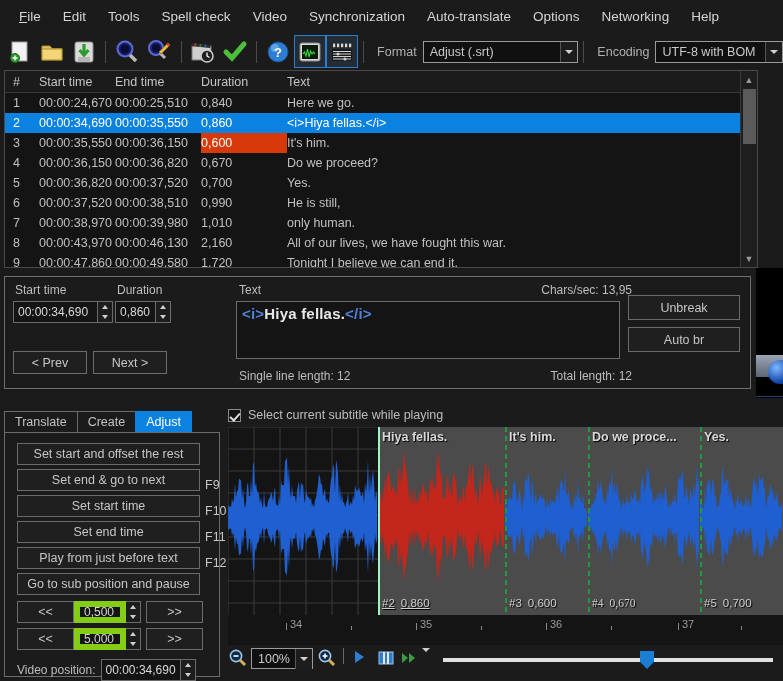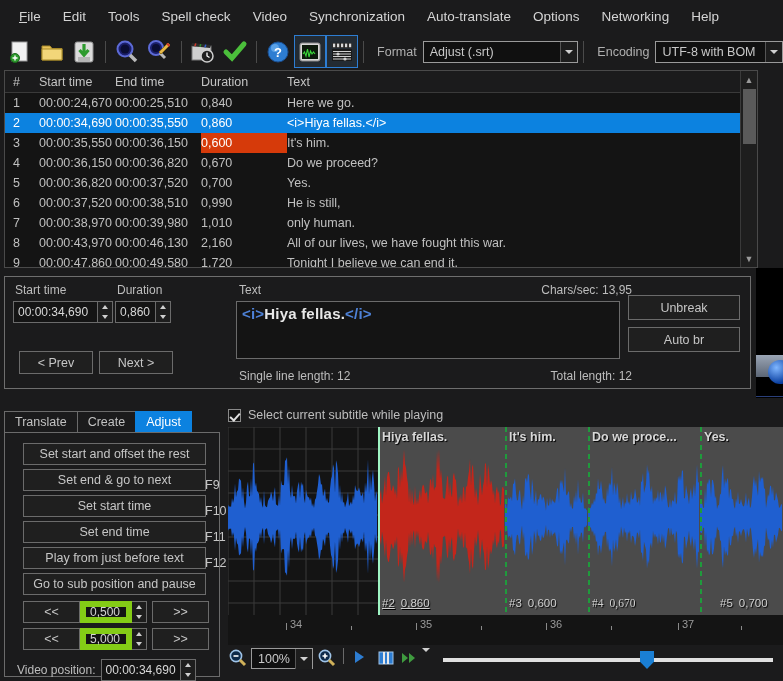--- a/index.html
+++ b/index.html
@@ -74,21 +74,21 @@
     background:#141414; border:1px solid #6b6b6b; color:#d8d8d8; font-size:12px;
     height:22px; display:flex; align-items:center; padding-left:4px;
   }
   .spin { width:15px; height:22px; border:1px solid #6b6b6b; border-left:none; background:#1d1d1d;
           display:flex; flex-direction:column; }
   .spin div { flex:1; display:flex; align-items:center; justify-content:center; }
   .tri-u { width:0;height:0;border-left:3px solid transparent;border-right:3px solid transparent;border-bottom:4px solid #cfcfcf;}
   .tri-d { width:0;height:0;border-left:3px solid transparent;border-right:3px solid transparent;border-top:4px solid #cfcfcf;}
   .btn {
     background:#1f1f1f; border:1px solid #6b6b6b; color:#c6c6c6; font-size:12.5px;
-    display:flex; align-items:center; justify-content:center; cursor:default;margin-left:6px;
+    display:flex; align-items:center; justify-content:center; cursor:default;
   }
   #bigtext {
     position:absolute; left:236px; top:301px; width:384px; height:58px;
     background:#141414; border:1px solid #6b6b6b; padding:3px 5px;
     font-size:15px; font-weight:bold; color:#e8e8e8; letter-spacing:.2px;
   }
   .tag { color:#4e82d8; }
 
   
   #tabstrip { position:absolute; left:4px; top:411px; display:flex; }
@@ -501,21 +501,21 @@
     <div class="wlabel" style="left: 154px;">Hiya fellas.</div>
     <div class="wnum" style="left: 154px; text-decoration: underline;"><span>#2</span><span style="margin-left: 6px;">0,860</span></div>
     <div class="wdiv dash" style="left: 277px; bottom: 30px; top: 0px;"></div>
     <div class="wlabel" style="left: 281px;">It's him.</div>
     <div class="wnum" style="left: 281px;"><span>#3</span><span style="margin-left: 6px;">0,600</span></div>
     <div class="wdiv dash" style="left: 360px; bottom: 30px; top: 0px;"></div>
     <div class="wlabel" style="left: 364px;">Do we proce...</div>
     <div class="wnum" style="left: 364px; font-family: Liberation Serif, serif;"><span>#4</span><span style="margin-left: 6px;">0,670</span></div>
     <div class="wdiv dash" style="left: 472px; bottom: 30px; top: 0px;"></div>
     <div class="wlabel" style="left: 476px;">Yes.</div>
-    <div class="wnum" style="left: 492px; margin-top: 8px;"><span>#5</span><span style="margin-left: 6px;">0,700</span></div>
+    <div class="wnum" style="left: 476px; margin-top: 8px;"><span>#5</span><span style="margin-left: 6px;">0,700</span></div>
     <div class="tickmark" style="left: 58px;"></div>
     <div class="tick" style="left: 62px;">34</div>
     <div class="tickmark" style="left: 188px;"></div>
     <div class="tick" style="left: 192px;">35</div>
     <div class="tickmark" style="left: 318px;"></div>
     <div class="tick" style="left: 322px;">36</div>
     <div class="tickmark" style="left: 450px;"></div>
     <div class="tick" style="left: 454px;">37</div>
     <div class="tickmark" style="left: 123px; height: 4px;"></div>
     <div class="tickmark" style="left: 253px; height: 4px;"></div>

